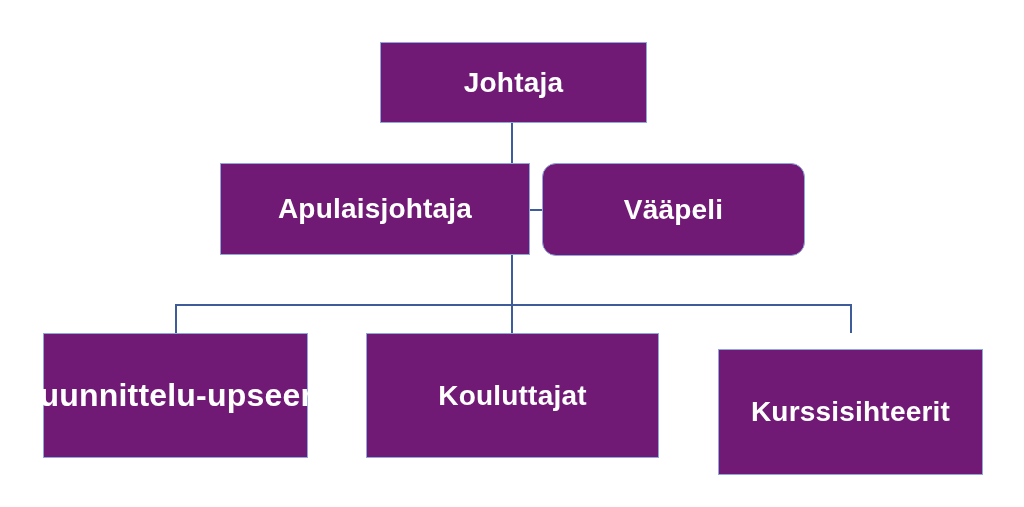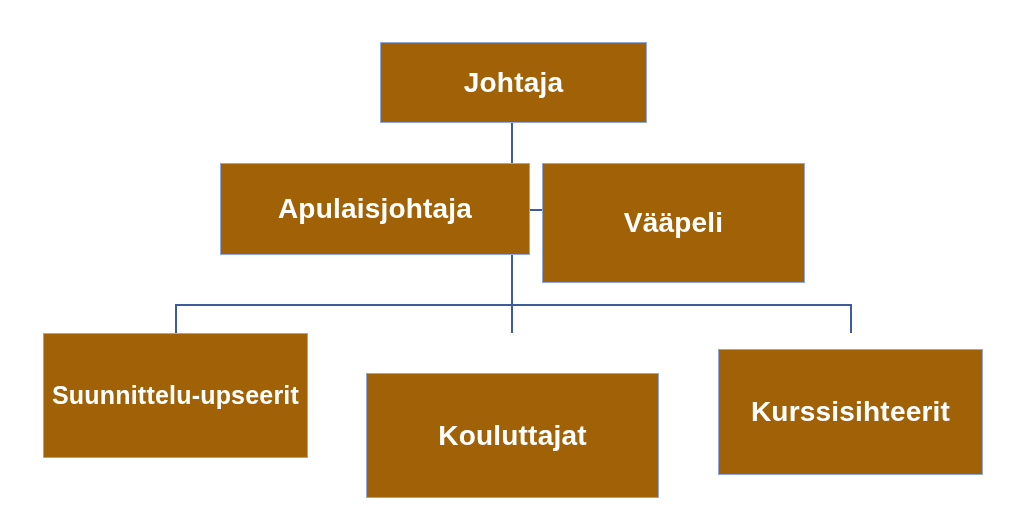--- a/index.html
+++ b/index.html
@@ -10,43 +10,43 @@
   .canvas {
     position: relative;
     width: 1024px;
     height: 507px;
     background: #ffffff;
     overflow: hidden;
     font-family: "Liberation Sans", sans-serif;
   }
   .org-box {
     position: absolute;
-    background: #a16207;
+    background: #701a75;
     border: 1px solid #8FA8DC;
     box-sizing: border-box;
     color: #ffffff;
     font-weight: bold;
     display: flex;
     align-items: center;
     justify-content: center;
     text-align: center;
     white-space: nowrap;
     font-size: 28px;
     letter-spacing: 0.2px;
   }
   .connector {
     position: absolute;
     background: #3E5C9A;
   }
   
   .box-root      { left: 380px; top: 42px;  width: 267px; height: 81px;  }
   .box-deputy    { left: 220px; top: 163px; width: 310px; height: 92px;  }
-  .box-sergeant  { left: 542px; top: 163px; width: 263px; height: 120px;  }
-  .box-planners  { left: 43px;  top: 333px; width: 265px; height: 125px; font-size: 25px; }
-  .box-trainers  { left: 366px; top: 333px; width: 293px; height: 125px; margin-top: 40px; }
+  .box-sergeant  { left: 542px; top: 163px; width: 263px; height: 93px; border-radius: 14px;  }
+  .box-planners  { left: 43px;  top: 333px; width: 265px; height: 125px; font-size: 32px; }
+  .box-trainers  { left: 366px; top: 333px; width: 293px; height: 125px; }
   .box-secretaries { left: 718px; top: 333px; width: 265px; height: 126px; margin-top: 16px; }
   
   .line-trunk        { left: 511px; top: 123px; width: 2px;   height: 210px; }
   .line-mid-cross    { left: 485px; top: 209px; width: 57px;  height: 2px;   }
   .line-bottom-bar   { left: 175px; top: 304px; width: 677px; height: 2px;   }
   .line-left-drop    { left: 175px; top: 304px; width: 2px;   height: 29px;  }
   .line-right-drop   { left: 850px; top: 304px; width: 2px;   height: 29px;  }
 </style>
 </head>
 <body>

